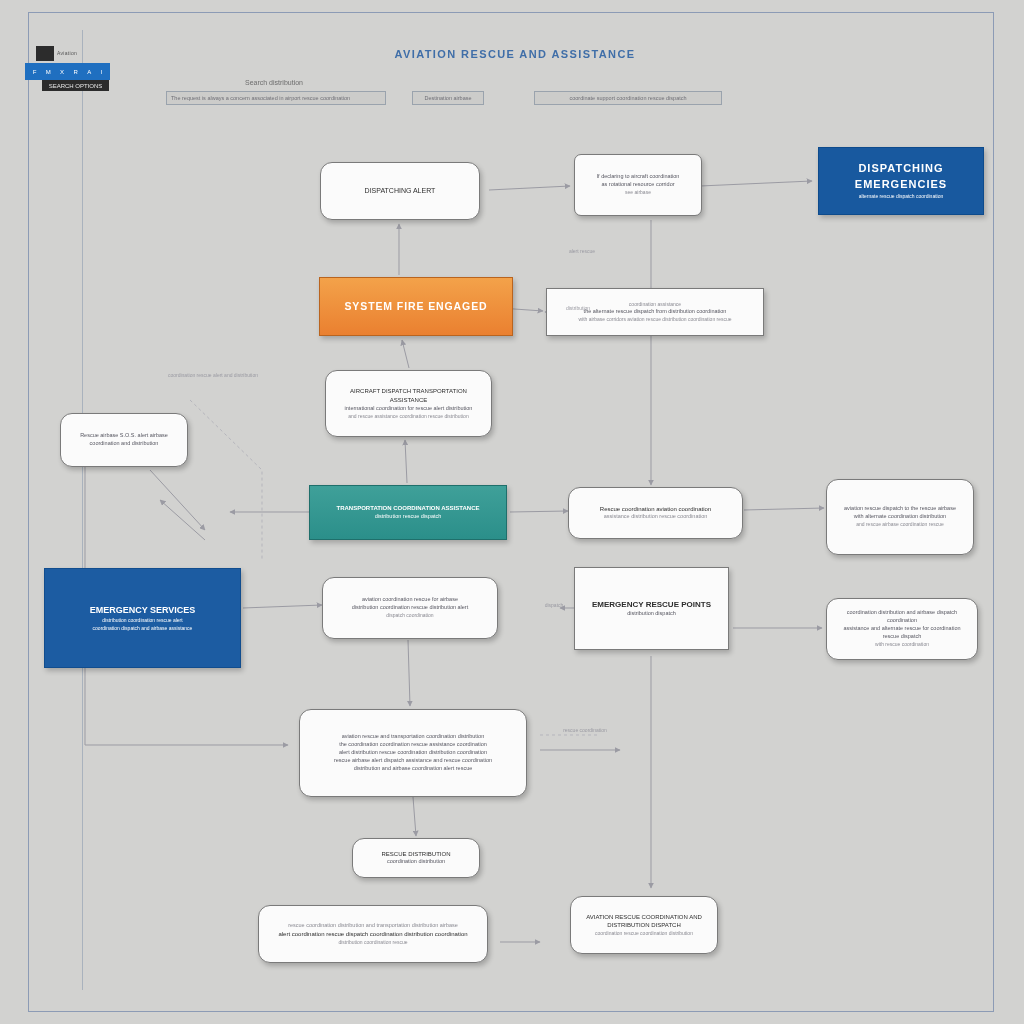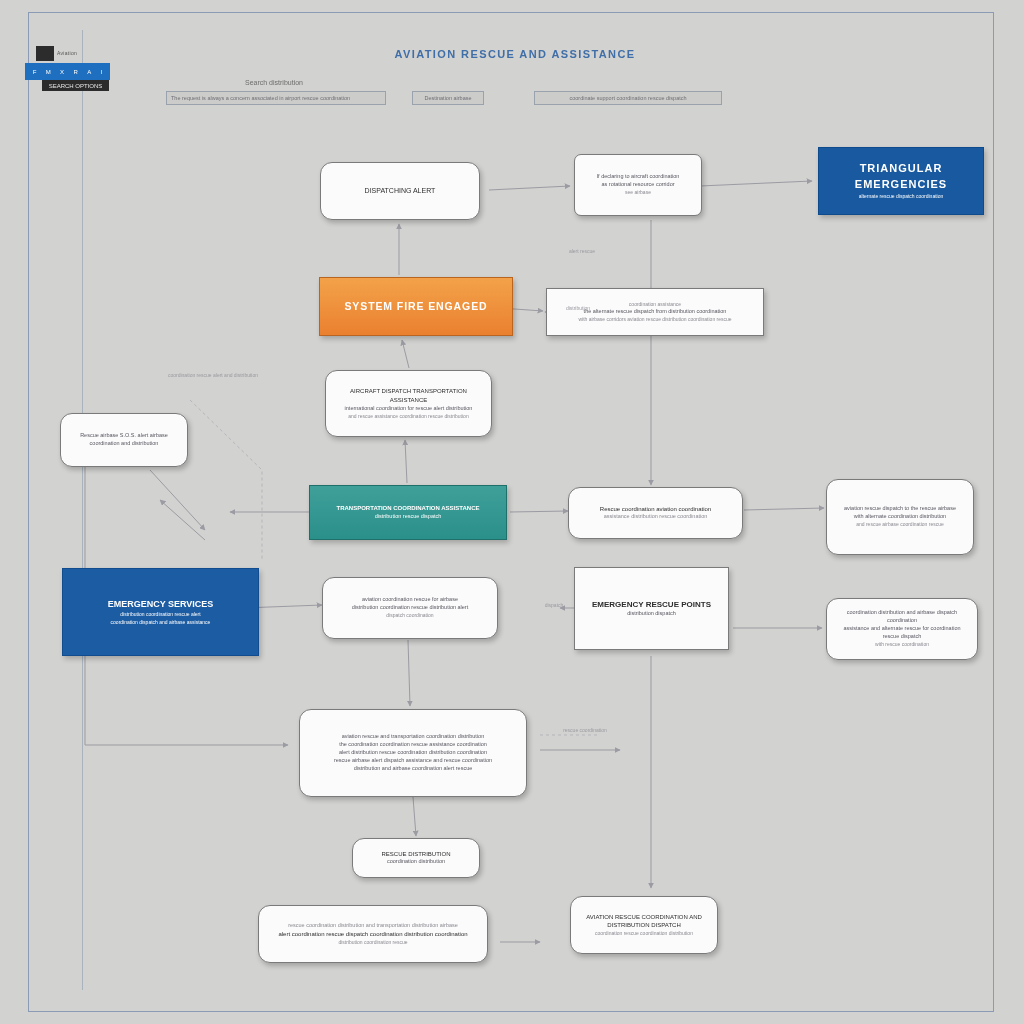--- a/index.html
+++ b/index.html
@@ -220,21 +220,21 @@
     <span class="t fs7 c-dark">DISPATCHING ALERT</span>
   </div>
 
   <div class="node white soft" id="n-emergency-note" style="left:574px;top:154px;width:128px;height:62px;">
     <span class="t fs55 c-mid">If declaring to aircraft coordination</span>
     <span class="t fs55 c-mid">as rotational resource corridor</span>
     <span class="t fs5 c-light">see airbase</span>
   </div>
 
   <div class="node blue-box" id="n-triangular" style="left:818px;top:147px;width:166px;height:68px;">
-    <span class="t fs11 c-white title">TRIANGULAR EMERGENCIES</span>
+    <span class="t fs11 c-white title">DISPATCHING EMERGENCIES</span>
     <span class="t fs5 c-white">alternate rescue dispatch coordination</span>
   </div>
 
   <div class="node orange-box" id="n-system-fire" style="left:303px;top:277px;width:194px;height:59px;">
     <span class="t fs105 c-white title">SYSTEM FIRE ENGAGED</span>
   </div>
 
   <div class="node white" id="n-wide-note" style="left:546px;top:288px;width:218px;height:48px;">
     <span class="t fs5 c-light">coordination assistance</span>
     <span class="t fs55 c-mid">the alternate rescue dispatch from distribution coordination</span>
@@ -303,21 +303,21 @@
     <span class="t fs6 c-dark">alert coordination rescue dispatch coordination distribution coordination</span>
     <span class="t fs5 c-light">distribution coordination rescue</span>
   </div>
 
   <div class="node white round" id="n-bottom-right" style="left:570px;top:896px;width:148px;height:58px;">
     <span class="t fs6 c-dark">AVIATION RESCUE COORDINATION AND</span>
     <span class="t fs6 c-dark">DISTRIBUTION DISPATCH</span>
     <span class="t fs5 c-light">coordination rescue coordination distribution</span>
   </div>
 
-  <div class="node blue-box2" id="n-blue-services" style="left:62px;top:568px;width:197px;height:88px;">
+  <div class="node blue-box2" id="n-blue-services" style="left:44px;top:568px;width:197px;height:100px;">
     <span class="t fs9 c-white title">EMERGENCY SERVICES</span>
     <span class="t fs5 c-white">distribution coordination rescue alert</span>
     <span class="t fs5 c-white">coordination dispatch and airbase assistance</span>
   </div>
 
   <div class="edge-label" style="left:158px;top:372px;width:110px;">coordination rescue
 alert and distribution</div>
   <div class="edge-label" style="left:552px;top:248px;width:60px;">alert rescue</div>
   <div class="edge-label" style="left:545px;top:727px;width:80px;">rescue coordination</div>
   <div class="edge-label" style="left:552px;top:305px;width:52px;">distribution</div>

